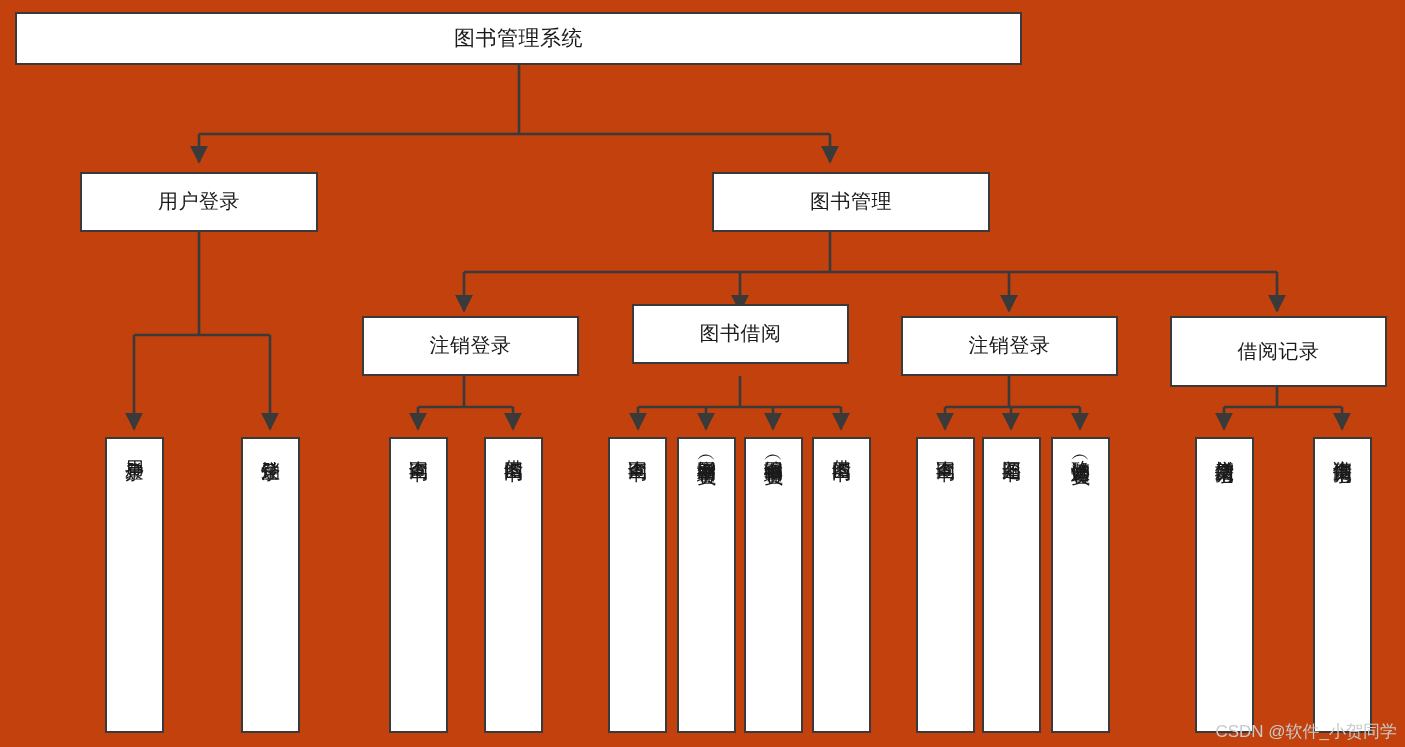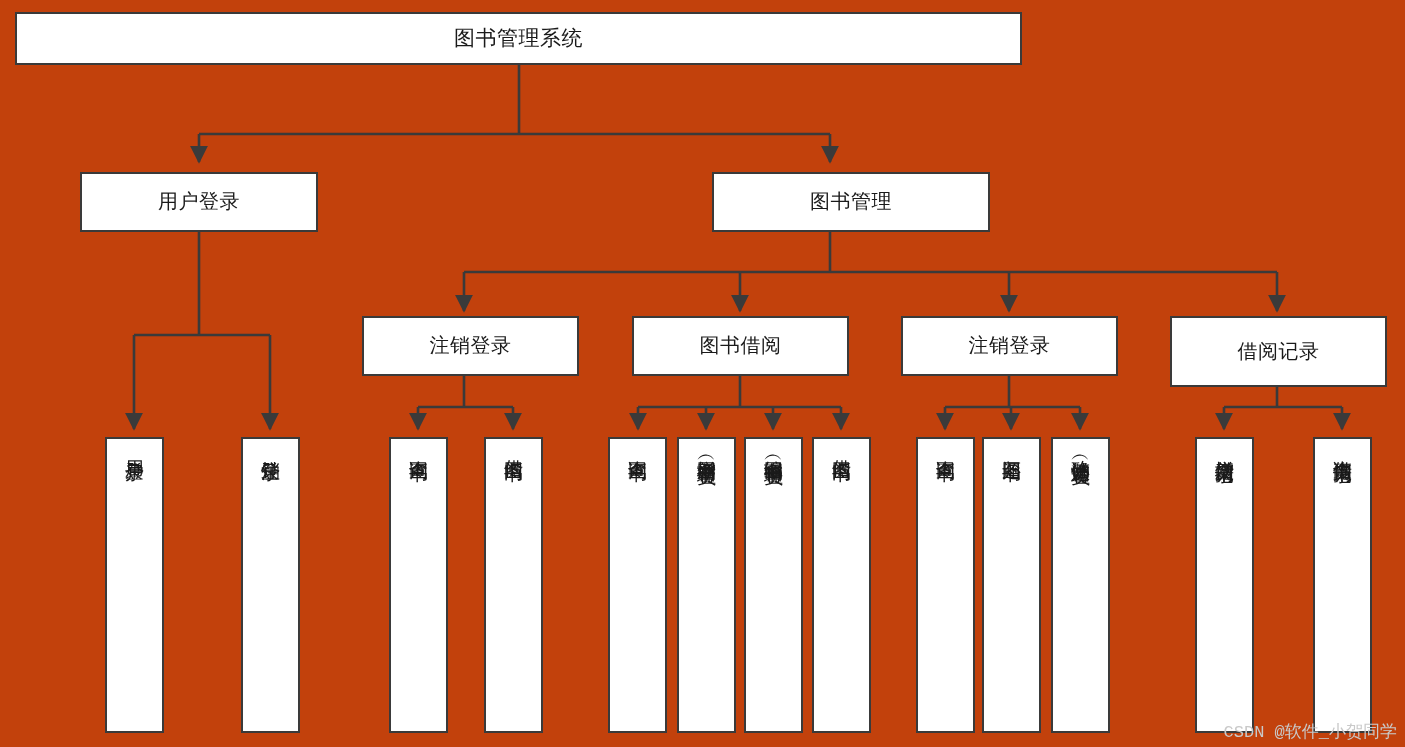--- a/index.html
+++ b/index.html
@@ -67,21 +67,21 @@
     max-height: 285px;
   }
   .watermark {
     position: absolute;
     right: 8px;
     bottom: 4px;
     font-size: 17px;
     color: #c9c9c9;
     white-space: nowrap;
     z-index: 5;
-    font-family: Liberation Mono, monospace;
+    font-family: Liberation Sans, sans-serif;
   }
 </style>
 </head>
 <body>
 
 <div id="canvas">
 
   <svg id="edges" viewBox="0 0 1405 747" xmlns="http://www.w3.org/2000/svg">
     <defs>
       <marker id="arrow" viewBox="0 0 10 10" refX="9" refY="5" markerWidth="7" markerHeight="7" orient="auto-start-reverse">
@@ -139,21 +139,21 @@
   <div class="node h" style="left:80px; top:172px; width:238px; height:60px;">
     <span class="label">用户登录</span>
   </div>
   <div class="node h" style="left:712px; top:172px; width:278px; height:60px;">
     <span class="label">图书管理</span>
   </div>
 
   <div class="node h" style="left:362px; top:316px; width:217px; height:60px;">
     <span class="label">注销登录</span>
   </div>
-  <div class="node h" style="left:632px; top:316px; width:217px; height:60px;">
+  <div class="node h" style="left:632px; top:304px; width:217px; height:60px;">
     <span class="label">图书借阅</span>
   </div>
   <div class="node h" style="left:901px; top:316px; width:217px; height:60px;">
     <span class="label">注销登录</span>
   </div>
   <div class="node h" style="left:1170px; top:316px; width:217px; height:71px;">
     <span class="label">借阅记录</span>
   </div>
 
   <div class="node v" style="left:105px; top:437px; width:59px; height:296px;">

